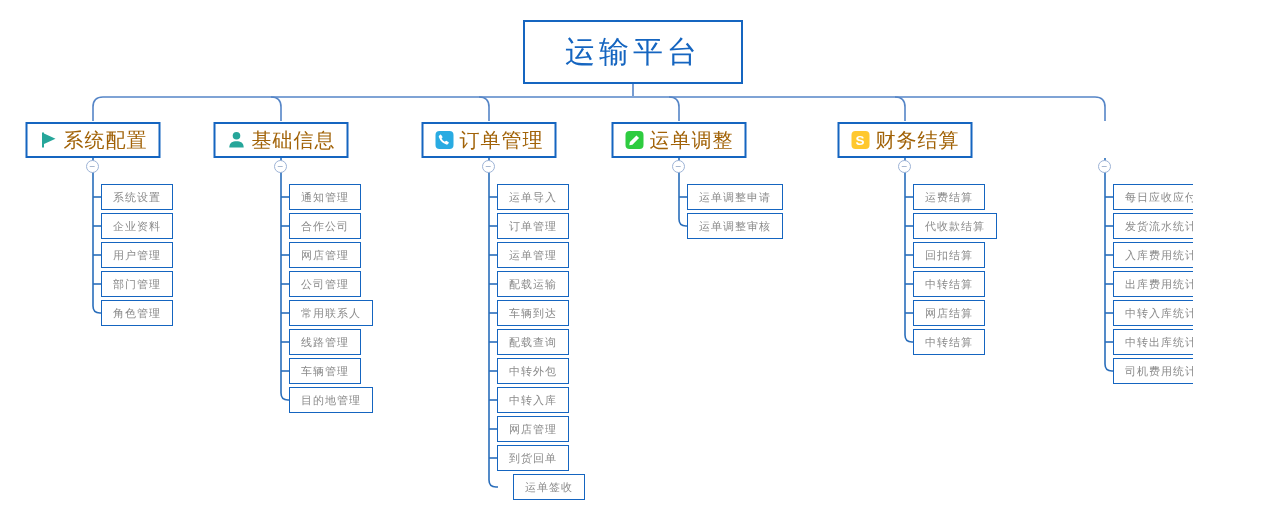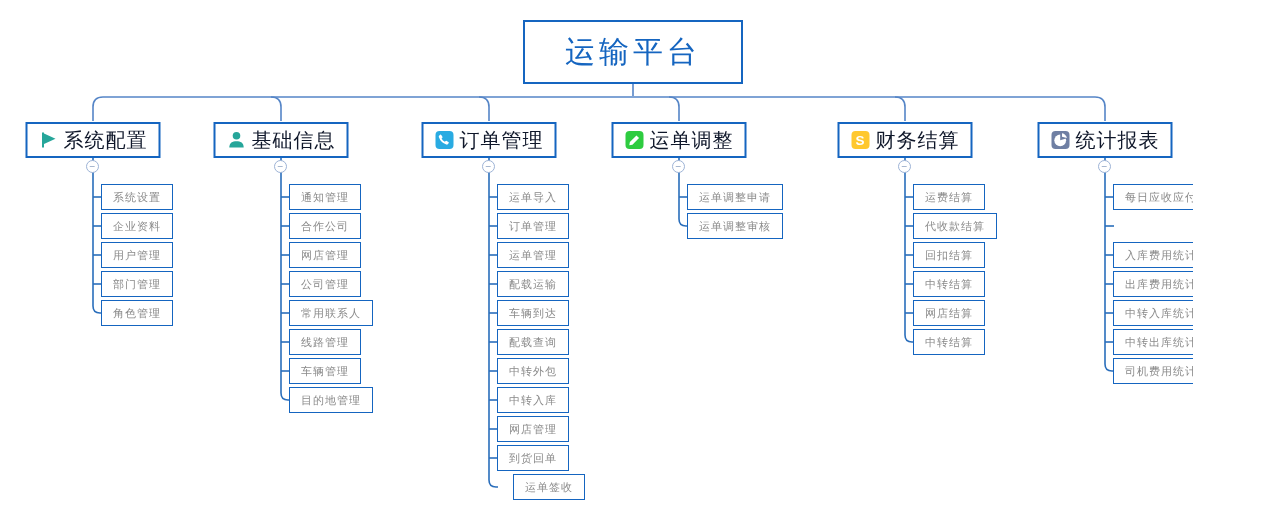--- a/index.html
+++ b/index.html
@@ -11,21 +11,21 @@
   .node{
     position:absolute;background:#fff;border:2px solid #1565c0;box-sizing:border-box;
     display:flex;align-items:center;justify-content:center;z-index:1;white-space:nowrap;
   }
   .root{
     height:64px;padding:0 40px;transform:translateX(-50%);
     font-size:30px;color:#1565c0;letter-spacing:4px;
   }
   .branch{
     top:122px;height:36px;padding:0 11px;transform:translateX(-50%);
-    font-size:20px;color:#0f172a;letter-spacing:1px;
+    font-size:20px;color:#a16207;letter-spacing:1px;
   }
   .branch .ic{width:20px;height:20px;display:block;margin-right:5px;flex:0 0 auto;}
   .child{
     position:absolute;background:#fff;border:1px solid #1565c0;box-sizing:border-box;
     height:26px;line-height:24px;padding:0 11px;font-size:11px;color:#8a8a8a;
     letter-spacing:1px;white-space:nowrap;z-index:1;
   }
   .toggle{
     position:absolute;top:160px;width:13px;height:13px;border-radius:50%;
     border:1px solid #9db3d6;background:#fff;z-index:2;box-sizing:border-box;
@@ -131,29 +131,20 @@
   </div>
 
   <div class="node branch" style="left:905px">
     <svg class="ic" viewBox="0 0 20 20">
       <rect x="1" y="1" width="18" height="18" rx="4" fill="#ffc82e"></rect>
       <text x="10" y="14.8" text-anchor="middle" font-size="13.5" font-weight="bold" fill="#ffffff" font-family="Liberation Sans, sans-serif">S</text>
     </svg>
     <span>财务结算</span>
   </div>
 
-  <div class="node branch" style="left:1105px">
-    <svg class="ic" viewBox="0 0 20 20">
-      <rect x="1" y="1" width="18" height="18" rx="4" fill="#6f7fa3"></rect>
-      <circle cx="9.7" cy="10.3" r="5.9" fill="#ffffff"></circle>
-      <path fill="#6f7fa3" d="M9.7 10.3L9.7 3.4A7 7 0 0 1 16.4 8.2z"></path>
-      <path fill="#ffffff" d="M11.5 3.2a6.3 6.3 0 0 1 4.9 4.9l-4.9-1.3z"></path>
-    </svg>
-    <span>统计报表</span>
-  </div>
 
   <div class="toggle" style="left:86px">−</div>
   <div class="toggle" style="left:274px">−</div>
   <div class="toggle" style="left:482px">−</div>
   <div class="toggle" style="left:672px">−</div>
   <div class="toggle" style="left:898px">−</div>
   <div class="toggle" style="left:1098px">−</div>
 
   <div class="child" style="left:101px;top:184px">系统设置</div>
   <div class="child" style="left:101px;top:213px">企业资料</div>
@@ -186,19 +177,20 @@
   <div class="child" style="left:687px;top:213px">运单调整审核</div>
 
   <div class="child" style="left:913px;top:184px">运费结算</div>
   <div class="child" style="left:913px;top:213px">代收款结算</div>
   <div class="child" style="left:913px;top:242px">回扣结算</div>
   <div class="child" style="left:913px;top:271px">中转结算</div>
   <div class="child" style="left:913px;top:300px">网店结算</div>
   <div class="child" style="left:913px;top:329px">中转结算</div>
 
   <div class="child" style="left:1113px;top:184px">每日应收应付</div>
+  <div class="child" style="left:1113px;top:213px">发货流水统计</div>
   <div class="child" style="left:1113px;top:242px">入库费用统计</div>
   <div class="child" style="left:1113px;top:271px">出库费用统计</div>
   <div class="child" style="left:1113px;top:300px">中转入库统计</div>
   <div class="child" style="left:1113px;top:329px">中转出库统计</div>
   <div class="child" style="left:1113px;top:358px">司机费用统计</div>
 
 </div>
 
 </body></html>

